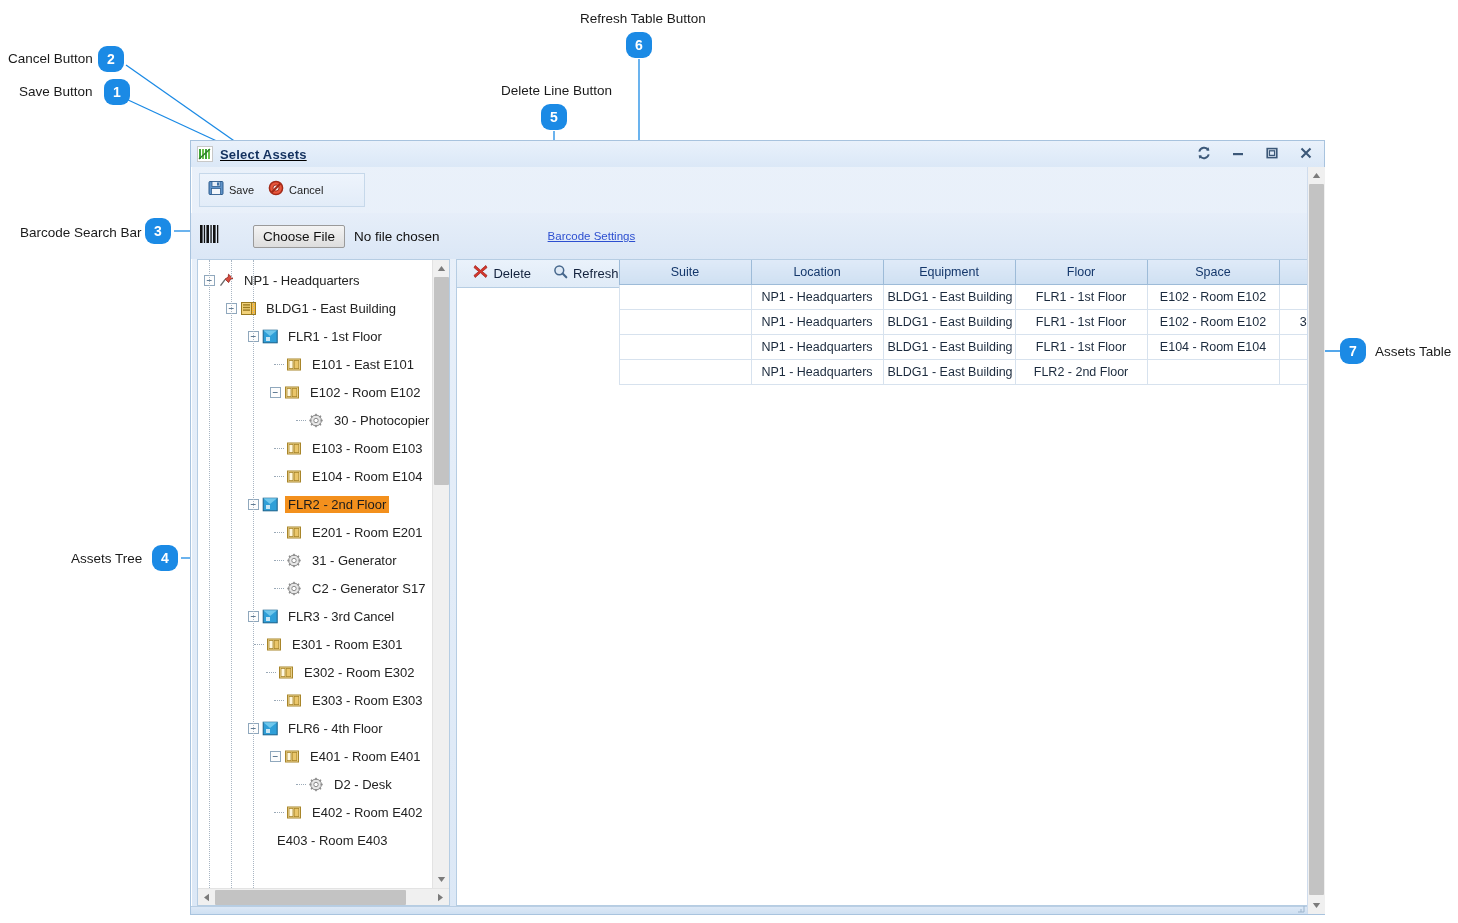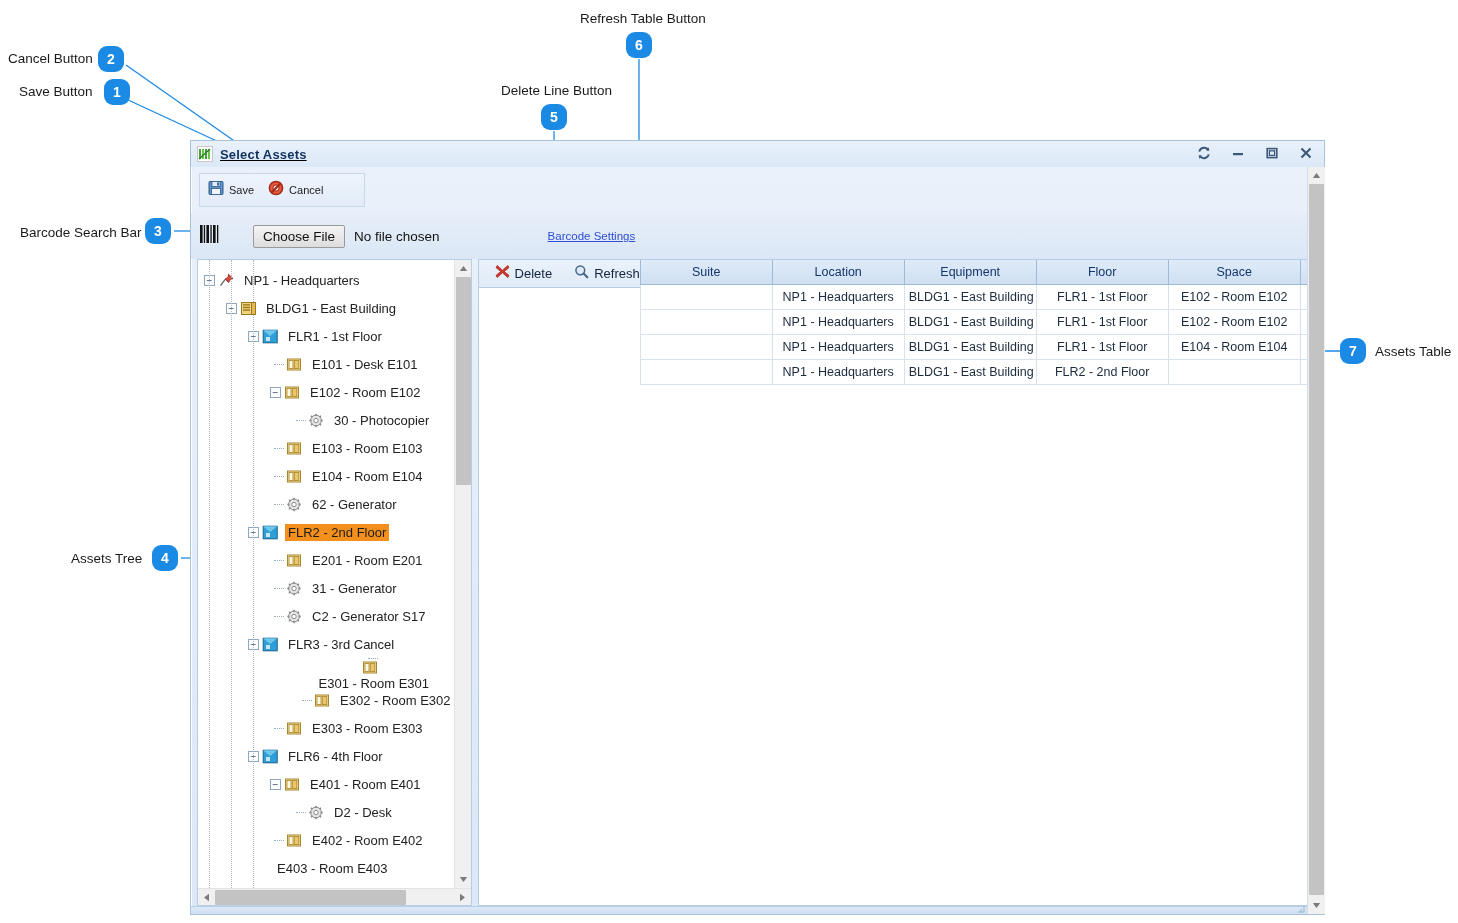--- a/index.html
+++ b/index.html
@@ -330,21 +330,21 @@
                 <div class="tnode" style="padding-left: 72px;">
                   <span style="width: 4px; flex: 0 0 auto;"></span>
                   <span class="tdots"></span>
                   <span class="ticon">
                     <svg width="17" height="15" viewBox="0 0 17 15">
                       <rect x="1.5" y="2" width="13" height="11" fill="#f7e0a0" stroke="#a8852a"></rect>
                       <rect x="3" y="3.4" width="4" height="8.2" fill="#fff8e0" stroke="#a8852a" stroke-width=".8"></rect>
                       <rect x="8.2" y="3.4" width="4.6" height="8.2" fill="#eac66a" stroke="#a8852a" stroke-width=".8"></rect>
                     </svg>
                   </span>
-                  <span class="tlabel">E101 - Desk E101</span>
+                  <span class="tlabel">E101 - East E101</span>
                 </div>
                 <div class="tnode" style="padding-left: 72px;">
                   <span class="texp">−</span>
                   <span class="ticon">
                     <svg width="17" height="15" viewBox="0 0 17 15">
                       <rect x="1.5" y="2" width="13" height="11" fill="#f7e0a0" stroke="#a8852a"></rect>
                       <rect x="3" y="3.4" width="4" height="8.2" fill="#fff8e0" stroke="#a8852a" stroke-width=".8"></rect>
                       <rect x="8.2" y="3.4" width="4.6" height="8.2" fill="#eac66a" stroke="#a8852a" stroke-width=".8"></rect>
                     </svg>
                   </span>
@@ -388,130 +388,109 @@
                   <span class="tdots"></span>
                   <span class="ticon">
                     <svg width="17" height="15" viewBox="0 0 17 15">
                       <rect x="1.5" y="2" width="13" height="11" fill="#f7e0a0" stroke="#a8852a"></rect>
                       <rect x="3" y="3.4" width="4" height="8.2" fill="#fff8e0" stroke="#a8852a" stroke-width=".8"></rect>
                       <rect x="8.2" y="3.4" width="4.6" height="8.2" fill="#eac66a" stroke="#a8852a" stroke-width=".8"></rect>
                     </svg>
                   </span>
                   <span class="tlabel">E104 - Room E104</span>
                 </div>
+                <div class="tnode" style="padding-left: 50px;">
+                  <span class="texp">−</span>
+                  <span class="ticon">
+                    <svg width="17" height="15" viewBox="0 0 17 15">
+                      <rect x="1.2" y="1.2" width="14" height="12.6" fill="#2f9fd8" stroke="#17608a"></rect>
+                      <path d="M1.2 1.2 L8 7 L15.2 1.2" fill="#6fc7ec" stroke="none"></path>
+                      <rect x="4" y="8" width="4" height="4" fill="#ffffff" opacity=".75"></rect>
+                    </svg>
+                  </span>
+                  <span class="tlabel sel">FLR2 - 2nd Floor</span>
+                </div>
+                <div class="tnode" style="padding-left: 72px;">
+                  <span style="width: 4px; flex: 0 0 auto;"></span>
+                  <span class="tdots"></span>
+                  <span class="ticon">
+                    <svg width="17" height="15" viewBox="0 0 17 15">
+                      <rect x="1.5" y="2" width="13" height="11" fill="#f7e0a0" stroke="#a8852a"></rect>
+                      <rect x="3" y="3.4" width="4" height="8.2" fill="#fff8e0" stroke="#a8852a" stroke-width=".8"></rect>
+                      <rect x="8.2" y="3.4" width="4.6" height="8.2" fill="#eac66a" stroke="#a8852a" stroke-width=".8"></rect>
+                    </svg>
+                  </span>
+                  <span class="tlabel">E201 - Room E201</span>
+                </div>
                 <div class="tnode" style="padding-left: 72px;">
                   <span style="width: 4px; flex: 0 0 auto;"></span>
                   <span class="tdots"></span>
                   <span class="ticon">
                     <svg width="17" height="15" viewBox="0 0 17 15">
                       <circle cx="8" cy="7.5" r="5.4" fill="#e6e6e6" stroke="#8b8b8b"></circle>
                       <circle cx="8" cy="7.5" r="2.2" fill="#ffffff" stroke="#8b8b8b"></circle>
                       <g fill="#8b8b8b">
                         <rect x="7.2" y="0.8" width="1.6" height="2.2"></rect>
                         <rect x="7.2" y="12" width="1.6" height="2.2"></rect>
                         <rect x="1.3" y="6.7" width="2.2" height="1.6"></rect>
                         <rect x="12.5" y="6.7" width="2.2" height="1.6"></rect>
                         <rect x="3" y="2.4" width="1.6" height="2.2" transform="rotate(-45 3.8 3.5)"></rect>
                         <rect x="11.4" y="10.4" width="1.6" height="2.2" transform="rotate(-45 12.2 11.5)"></rect>
                         <rect x="11.4" y="2.4" width="1.6" height="2.2" transform="rotate(45 12.2 3.5)"></rect>
                         <rect x="3" y="10.4" width="1.6" height="2.2" transform="rotate(45 3.8 11.5)"></rect>
                       </g>
                     </svg>
                   </span>
-                  <span class="tlabel">62 - Generator</span>
-                </div>
-                <div class="tnode" style="padding-left: 50px;">
-                  <span class="texp">−</span>
-                  <span class="ticon">
-                    <svg width="17" height="15" viewBox="0 0 17 15">
-                      <rect x="1.2" y="1.2" width="14" height="12.6" fill="#2f9fd8" stroke="#17608a"></rect>
-                      <path d="M1.2 1.2 L8 7 L15.2 1.2" fill="#6fc7ec" stroke="none"></path>
-                      <rect x="4" y="8" width="4" height="4" fill="#ffffff" opacity=".75"></rect>
-                    </svg>
-                  </span>
-                  <span class="tlabel sel">FLR2 - 2nd Floor</span>
-                </div>
-                <div class="tnode" style="padding-left: 72px;">
-                  <span style="width: 4px; flex: 0 0 auto;"></span>
-                  <span class="tdots"></span>
-                  <span class="ticon">
-                    <svg width="17" height="15" viewBox="0 0 17 15">
-                      <rect x="1.5" y="2" width="13" height="11" fill="#f7e0a0" stroke="#a8852a"></rect>
-                      <rect x="3" y="3.4" width="4" height="8.2" fill="#fff8e0" stroke="#a8852a" stroke-width=".8"></rect>
-                      <rect x="8.2" y="3.4" width="4.6" height="8.2" fill="#eac66a" stroke="#a8852a" stroke-width=".8"></rect>
-                    </svg>
-                  </span>
-                  <span class="tlabel">E201 - Room E201</span>
+                  <span class="tlabel">31 - Generator</span>
                 </div>
                 <div class="tnode" style="padding-left: 72px;">
                   <span style="width: 4px; flex: 0 0 auto;"></span>
                   <span class="tdots"></span>
                   <span class="ticon">
                     <svg width="17" height="15" viewBox="0 0 17 15">
                       <circle cx="8" cy="7.5" r="5.4" fill="#e6e6e6" stroke="#8b8b8b"></circle>
                       <circle cx="8" cy="7.5" r="2.2" fill="#ffffff" stroke="#8b8b8b"></circle>
                       <g fill="#8b8b8b">
                         <rect x="7.2" y="0.8" width="1.6" height="2.2"></rect>
                         <rect x="7.2" y="12" width="1.6" height="2.2"></rect>
                         <rect x="1.3" y="6.7" width="2.2" height="1.6"></rect>
                         <rect x="12.5" y="6.7" width="2.2" height="1.6"></rect>
                         <rect x="3" y="2.4" width="1.6" height="2.2" transform="rotate(-45 3.8 3.5)"></rect>
                         <rect x="11.4" y="10.4" width="1.6" height="2.2" transform="rotate(-45 12.2 11.5)"></rect>
                         <rect x="11.4" y="2.4" width="1.6" height="2.2" transform="rotate(45 12.2 3.5)"></rect>
                         <rect x="3" y="10.4" width="1.6" height="2.2" transform="rotate(45 3.8 11.5)"></rect>
                       </g>
                     </svg>
                   </span>
-                  <span class="tlabel">31 - Generator</span>
-                </div>
-                <div class="tnode" style="padding-left: 72px;">
-                  <span style="width: 4px; flex: 0 0 auto;"></span>
-                  <span class="tdots"></span>
-                  <span class="ticon">
-                    <svg width="17" height="15" viewBox="0 0 17 15">
-                      <circle cx="8" cy="7.5" r="5.4" fill="#e6e6e6" stroke="#8b8b8b"></circle>
-                      <circle cx="8" cy="7.5" r="2.2" fill="#ffffff" stroke="#8b8b8b"></circle>
-                      <g fill="#8b8b8b">
-                        <rect x="7.2" y="0.8" width="1.6" height="2.2"></rect>
-                        <rect x="7.2" y="12" width="1.6" height="2.2"></rect>
-                        <rect x="1.3" y="6.7" width="2.2" height="1.6"></rect>
-                        <rect x="12.5" y="6.7" width="2.2" height="1.6"></rect>
-                        <rect x="3" y="2.4" width="1.6" height="2.2" transform="rotate(-45 3.8 3.5)"></rect>
-                        <rect x="11.4" y="10.4" width="1.6" height="2.2" transform="rotate(-45 12.2 11.5)"></rect>
-                        <rect x="11.4" y="2.4" width="1.6" height="2.2" transform="rotate(45 12.2 3.5)"></rect>
-                        <rect x="3" y="10.4" width="1.6" height="2.2" transform="rotate(45 3.8 11.5)"></rect>
-                      </g>
-                    </svg>
-                  </span>
                   <span class="tlabel">C2 - Generator S17</span>
                 </div>
                 <div class="tnode" style="padding-left: 50px;">
                   <span class="texp">−</span>
                   <span class="ticon">
                     <svg width="17" height="15" viewBox="0 0 17 15">
                       <rect x="1.2" y="1.2" width="14" height="12.6" fill="#2f9fd8" stroke="#17608a"></rect>
                       <path d="M1.2 1.2 L8 7 L15.2 1.2" fill="#6fc7ec" stroke="none"></path>
                       <rect x="4" y="8" width="4" height="4" fill="#ffffff" opacity=".75"></rect>
                     </svg>
                   </span>
                   <span class="tlabel">FLR3 - 3rd Cancel</span>
                 </div>
-                <div class="tnode" style="padding-left: 96px; flex-direction: column;">
+                <div class="tnode" style="padding-left: 52px;">
                   <span style="width: 4px; flex: 0 0 auto;"></span>
                   <span class="tdots"></span>
                   <span class="ticon">
                     <svg width="17" height="15" viewBox="0 0 17 15">
                       <rect x="1.5" y="2" width="13" height="11" fill="#f7e0a0" stroke="#a8852a"></rect>
                       <rect x="3" y="3.4" width="4" height="8.2" fill="#fff8e0" stroke="#a8852a" stroke-width=".8"></rect>
                       <rect x="8.2" y="3.4" width="4.6" height="8.2" fill="#eac66a" stroke="#a8852a" stroke-width=".8"></rect>
                     </svg>
                   </span>
                   <span class="tlabel">E301 - Room E301</span>
                 </div>
-                <div class="tnode" style="padding-left: 100px;">
+                <div class="tnode" style="padding-left: 64px;">
                   <span style="width: 4px; flex: 0 0 auto;"></span>
                   <span class="tdots"></span>
                   <span class="ticon">
                     <svg width="17" height="15" viewBox="0 0 17 15">
                       <rect x="1.5" y="2" width="13" height="11" fill="#f7e0a0" stroke="#a8852a"></rect>
                       <rect x="3" y="3.4" width="4" height="8.2" fill="#fff8e0" stroke="#a8852a" stroke-width=".8"></rect>
                       <rect x="8.2" y="3.4" width="4.6" height="8.2" fill="#eac66a" stroke="#a8852a" stroke-width=".8"></rect>
                     </svg>
                   </span>
                   <span class="tlabel">E302 - Room E302</span>

